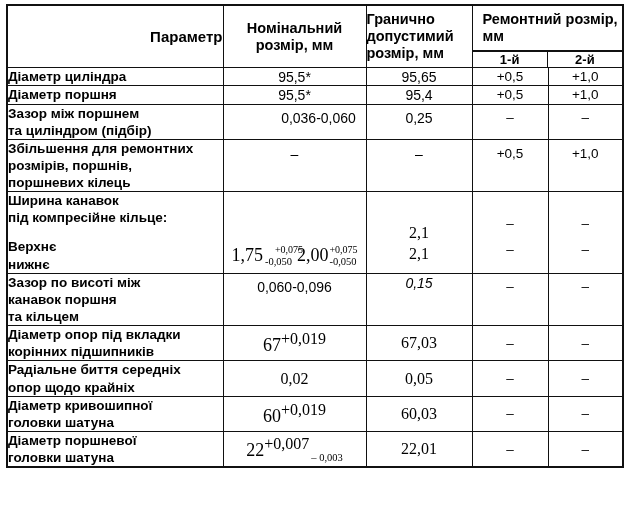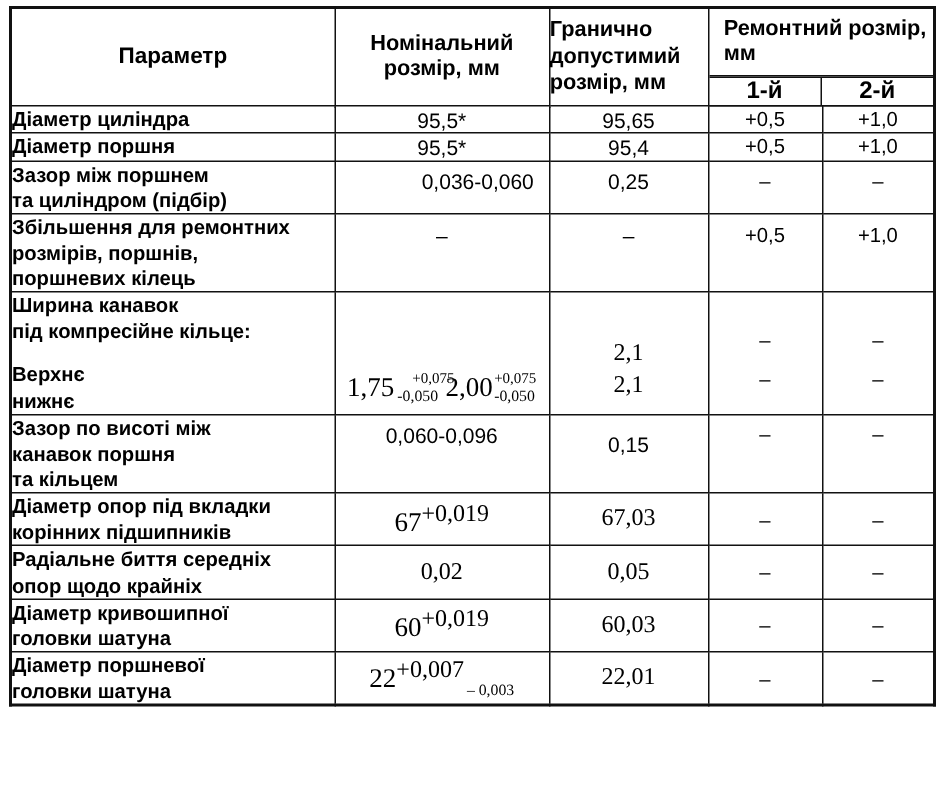--- a/index.html
+++ b/index.html
@@ -43,31 +43,31 @@
 
   
   .hd {
     font-weight: bold;
     font-size: 14.5px;
     line-height: 1.18;
     text-align: center;
     padding: 6px 4px;
   }
   .hd-param {
-    text-align: center;
+    text-align: right;
     padding-left: 16px;
     font-size: 15px;
   }
   .hd-left {
     text-align: left;
     padding-left: 12px;
   }
   .hd-sub {
     font-weight: bold;
-    font-size: 16px;
+    font-size: 13px;
     text-align: center;
     padding: 3px 2px;
   }
   .hd-rep {
     border-bottom: 1px solid #111;
     padding: 5px 4px 5px 10px;
     text-align: left;
     font-weight: bold;
     font-size: 14.5px;
     line-height: 1.18;
@@ -282,21 +282,21 @@
         </td>
       </tr>
 
       <tr>
         <td class="param">
           <span class="line">Зазор по висоті між</span>
           <span class="line">канавок поршня</span>
           <span class="line">та кільцем</span>
         </td>
         <td class="val" style="vertical-align:top;padding-top:5px;">0,060-0,096</td>
-        <td class="val" style="vertical-align:top;padding-top:11px;">0,15</td>
+        <td class="val" style="vertical-align:top;padding-top:1px;font-style:italic;">0,15</td>
         <td class="rep" style="vertical-align:top;padding-top:5px;">–</td>
         <td class="rep" style="vertical-align:top;padding-top:5px;">–</td>
       </tr>
 
       <tr>
         <td class="param">
           <span class="line">Діаметр опор під вкладки</span>
           <span class="line">корінних підшипників</span>
         </td>
         <td class="val">

